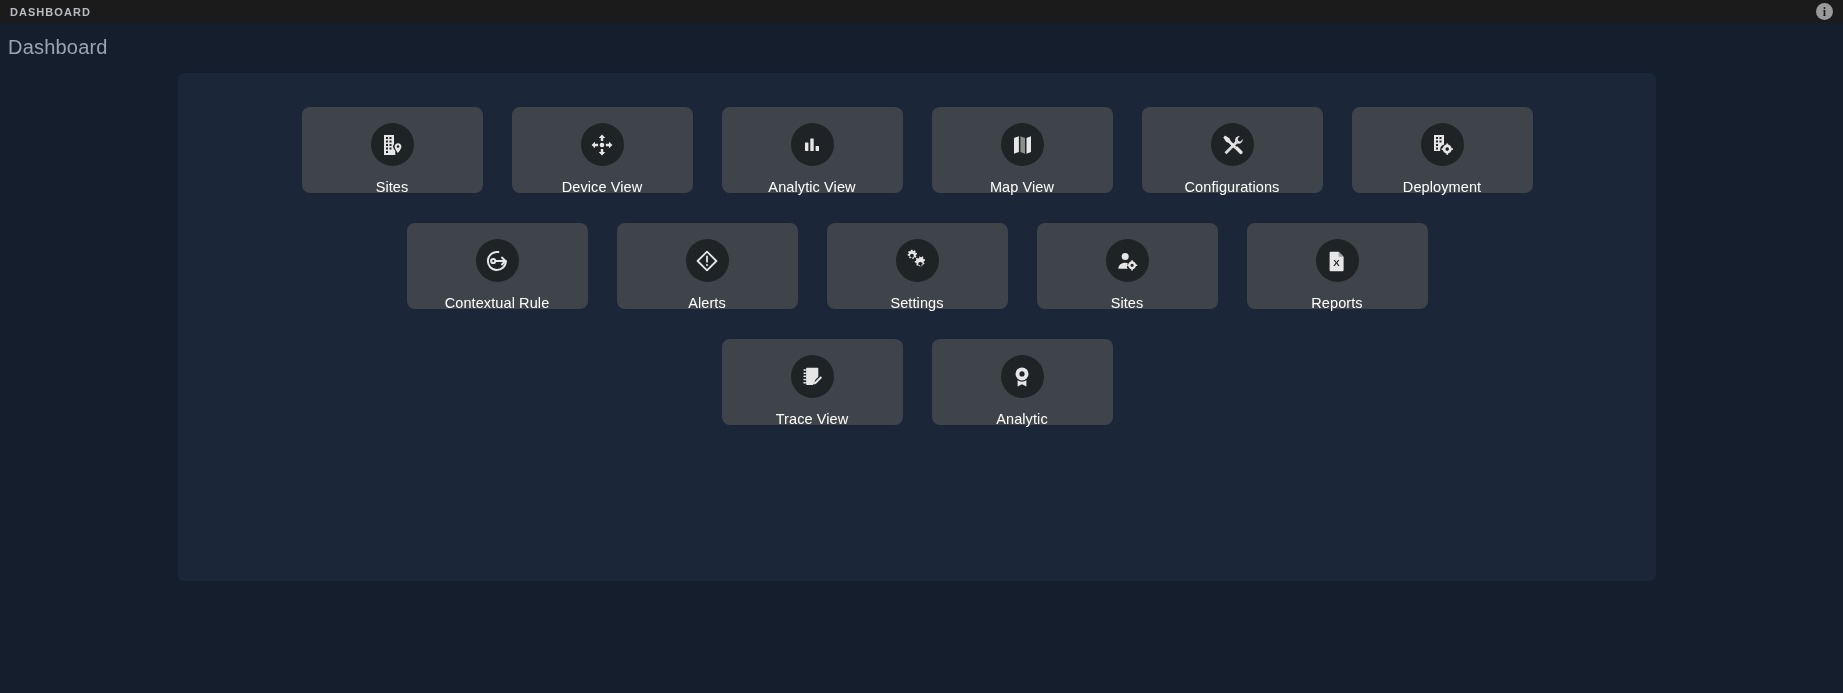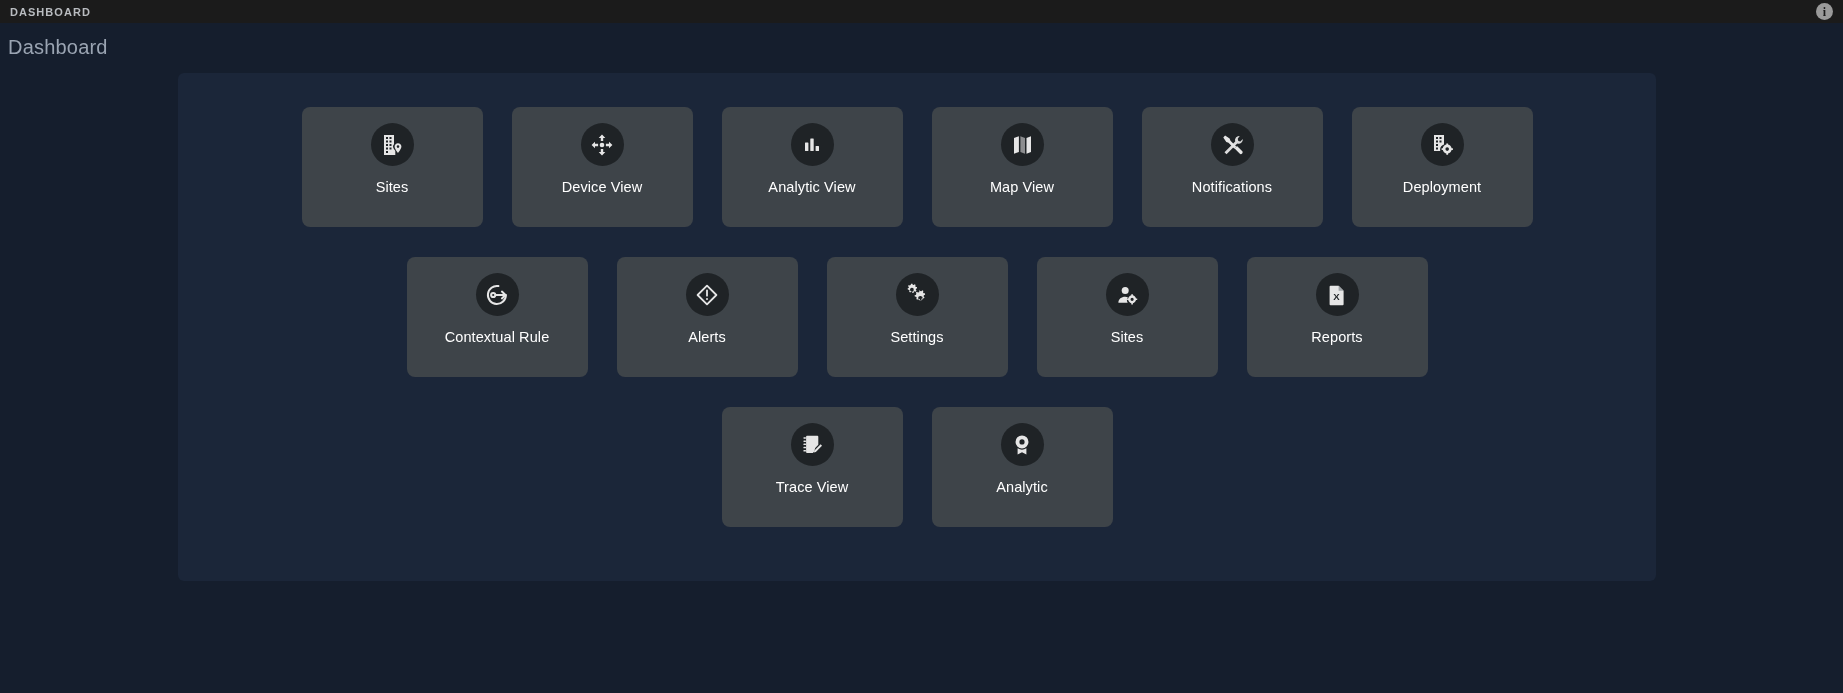--- a/index.html
+++ b/index.html
@@ -79,21 +79,21 @@
 
   .tile-row {
     display: flex;
     justify-content: center;
     gap: 29px;
   }
   .tile-row + .tile-row { margin-top: 30px; }
 
   .tile {
     width: 181px;
-    height: 120px;
+    height: 86px;
     background: #3e4449;
     border-radius: 8px;
     display: flex;
     flex-direction: column;
     align-items: center;
     justify-content: flex-start;
     padding-top: 16px;
     cursor: pointer;
     user-select: none;
   }
@@ -179,21 +179,21 @@
       </div>
 
       <div class="tile">
         <span class="tile-icon">
           <svg width="24" height="24" viewBox="0 0 24 24" fill="#e6e6e6">
             <path d="M3.3 4.4 5.1 2.6l4.5 3 .9 2.2 5.9 5.9-2 2-5.9-5.9-2.2-.9-3-4.5z"></path>
             <path d="M19.7 3.1a4.2 4.2 0 0 0-4.5 5.5L4.5 19.3l2 2L17.3 10.6a4.2 4.2 0 0 0 5.5-4.5l-2.4 2.4-2.1-.6-.6-2.1 2-2.7z" opacity=".95"></path>
             <path d="M14.6 15.4 17 13l5.1 5.1c.7.7.7 1.8 0 2.5s-1.8.7-2.5 0L14.6 15.4z"></path>
           </svg>
         </span>
-        <span class="tile-label">Notifications</span>
+        <span class="tile-label">Configurations</span>
       </div>
 
       <div class="tile">
         <span class="tile-icon">
           <svg width="24" height="24" viewBox="0 0 24 24" fill="#e6e6e6">
             <path d="M4 2h10v9.5c-2.2.5-3.9 2.5-3.9 4.9 0 .6.1 1.1.2 1.6H4V2zm2 2v2h2V4H6zm3.5 0v2h2V4h-2zM6 7.5v2h2v-2H6zm3.5 0v2h2v-2h-2zM6 11v2h2v-2H6zm0 3.5v2h2v-2H6z"></path>
             <path d="M17.2 11.6c-2.5 0-4.5 2-4.5 4.5s2 4.5 4.5 4.5 4.5-2 4.5-4.5-2-4.5-4.5-4.5zm0 6.3a1.8 1.8 0 1 1 0-3.6 1.8 1.8 0 0 1 0 3.6z"></path>
             <path d="M16.3 10.4h1.8v2h-1.8zM16.3 19.7h1.8v2h-1.8zM11.6 15.2h2v1.8h-2zM20.9 15.2h2v1.8h-2z"></path>
           </svg>
         </span>

